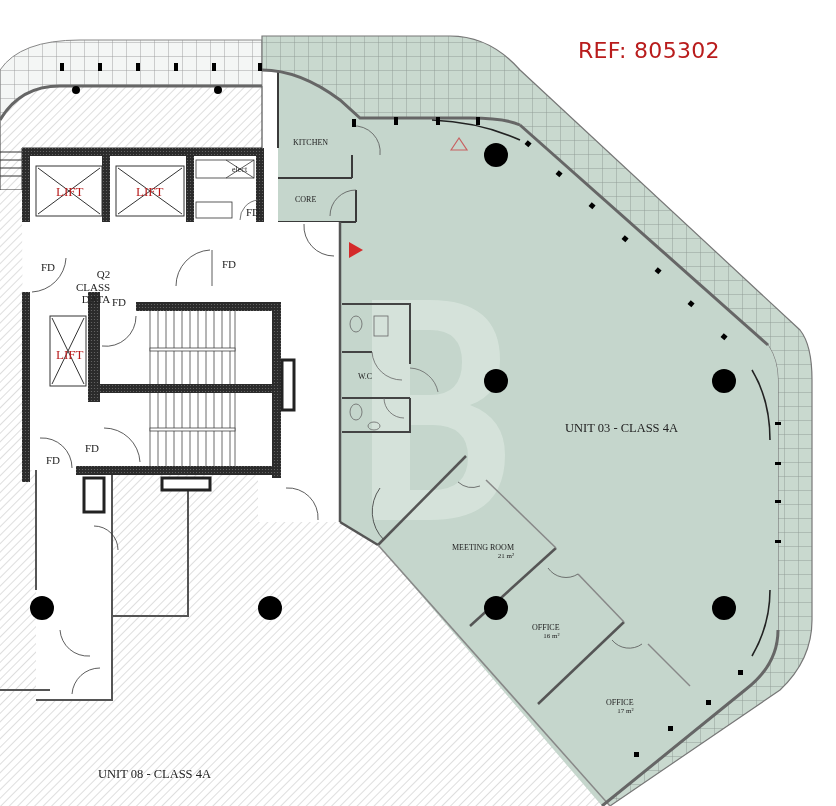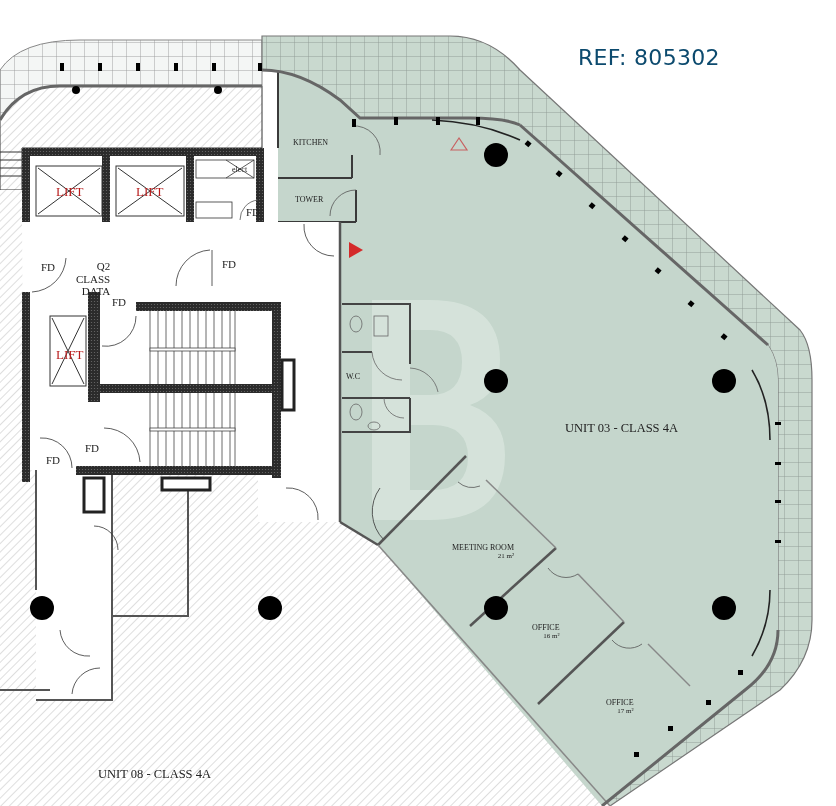--- a/index.html
+++ b/index.html
@@ -1,18 +1,18 @@
 <!DOCTYPE html>
 <html><head>
 <meta charset="utf-8">
 <style>
   html, body { margin: 0; padding: 0; background: #ffffff; }
   body { width: 836px; height: 806px; overflow: hidden; position: relative; font-family: "Liberation Sans", sans-serif; }
   #plan { position: absolute; left: 0; top: 0; width: 836px; height: 806px; }
-  .ref { position: absolute; left: 578px; top: 45px; font-family: "DejaVu Sans", sans-serif; font-size: 22px; color: #0c4a6e; letter-spacing: 0.3px; }
+  .ref { position: absolute; left: 578px; top: 38px; font-family: "DejaVu Sans", sans-serif; font-size: 22px; color: #b91c1c; letter-spacing: 0.3px; }
   .lbl { position: absolute; font-family: Liberation Serif, serif; color: #222; text-align: right; line-height: 1.15; white-space: nowrap; }
   .s8 { font-size: 8px; }
   .s9 { font-size: 11px; }
   .s12 { font-size: 12.5px; }
   .lift { font-size: 13px; color: #b91c1c; }
 </style>
 </head>
 <body>
 
 <svg id="plan" viewBox="0 0 836 806" xmlns="http://www.w3.org/2000/svg">
@@ -254,42 +254,42 @@
       <line x1="0" y1="176" x2="22" y2="176"></line>
   </g>
 </svg>
 
 <div class="ref">REF: 805302</div>
 
 <div class="lbl s12" style="left:565px; top:413px;margin-top:8px;">UNIT 03 - CLASS 4A</div>
 <div class="lbl s12" style="left:98px; top:767px;">UNIT 08 - CLASS 4A</div>
 
 <div class="lbl s8" style="left:293px; top:138px;">KITCHEN</div>
-<div class="lbl s8" style="left:295px; top:195px;">TOWER</div>
-<div class="lbl s8" style="left:346px; top:372px;">W.C</div>
+<div class="lbl s8" style="left:295px; top:195px;">CORE</div>
+<div class="lbl s8" style="left:358px; top:372px;">W.C</div>
 
 <div class="lbl s8" style="left:452px; top:543px;">
   <div>MEETING ROOM</div>
   <div style="font-size:7px">21 m²</div>
 </div>
 <div class="lbl s8" style="left:532px; top:623px;">
   <div>OFFICE</div>
   <div style="font-size:7px">16 m²</div>
 </div>
 <div class="lbl s8" style="left:606px; top:698px;">
   <div>OFFICE</div>
   <div style="font-size:7px">17 m²</div>
 </div>
 
 <div class="lbl lift" style="left:56px; top:185px;">LIFT</div>
 <div class="lbl lift" style="left:136px; top:185px;">LIFT</div>
 <div class="lbl lift" style="left:56px; top:348px;">LIFT</div>
 <div class="lbl s8" style="left:232px; top:165px;">elect</div>
 
-<div class="lbl s9" style="left:76px; top:260px;">
+<div class="lbl s9" style="left:76px; top:268px;">
   <div>Q2</div>
   <div>CLASS</div>
   <div>DATA</div>
 </div>
 
 <div class="lbl s9" style="left:41px; top:261px;">FD</div>
 <div class="lbl s9" style="left:222px; top:258px;">FD</div>
 <div class="lbl s9" style="left:246px; top:206px;">FD</div>
 <div class="lbl s9" style="left:112px; top:296px;">FD</div>
 <div class="lbl s9" style="left:85px; top:442px;">FD</div>

